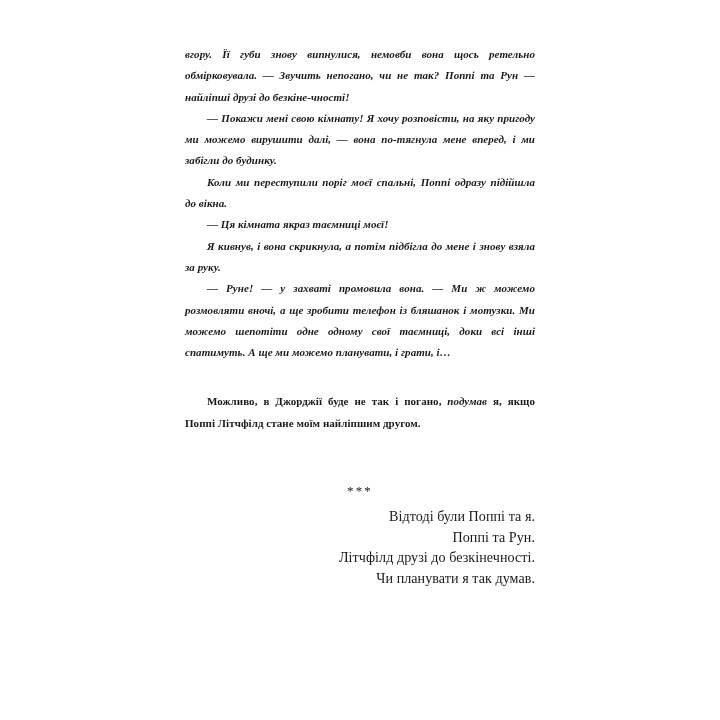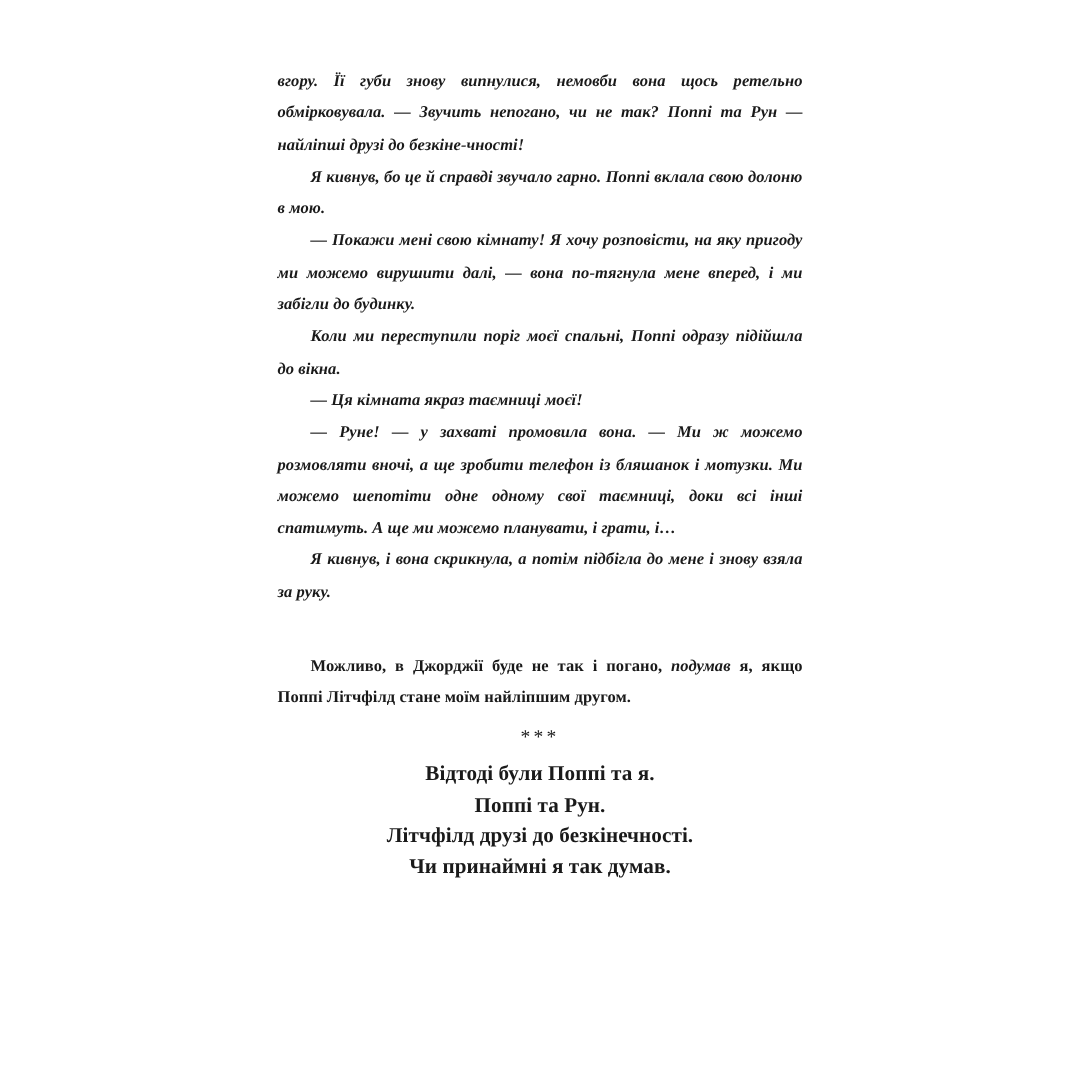--- a/index.html
+++ b/index.html
@@ -77,54 +77,52 @@
     left: 185px;
     top: 506px;
     width: 350px;
   }
 
   .coda-line {
     margin: 0;
     font-style: normal;
     font-size: 14.1px;
     line-height: 20.6px;
-    text-align: center;
+    text-align: right;
     letter-spacing: 0.05px;
     white-space: nowrap;
-    font-weight: bold;
   }
 </style>
 </head>
 <body>
 
 <div class="page" style="background: rgb(255, 255, 255); color: rgb(26, 26, 26);">
 
   <div class="text-block">
 
     <p class="para continuation">вгору. Її губи знову випнулися, немовби вона щось ретельно обмірковувала. — Звучить непогано, чи не так? Поппі та Рун — найліпші друзі до безкіне-чності!</p>
 
-    <p class="para">Я кивнув, бо це й справді звучало гарно. Поппі вклала свою долоню в мою.</p>
 
     <p class="para">— Покажи мені свою кімнату! Я хочу розповісти, на яку пригоду ми можемо вирушити далі, — вона по-тягнула мене вперед, і ми забігли до будинку.</p>
 
     <p class="para">Коли ми переступили поріг моєї спальні, Поппі одразу підійшла до вікна.</p>
 
     <p class="para">— Ця кімната якраз таємниці моєї!</p>
 
+    <p class="para">Я кивнув, і вона скрикнула, а потім підбігла до мене і знову взяла за руку.</p>
+
     <p class="para">— Руне! — у захваті промовила вона. — Ми ж можемо розмовляти вночі, а ще зробити телефон із бляшанок і мотузки. Ми можемо шепотіти одне одному свої таємниці, доки всі інші спатимуть. А ще ми можемо планувати, і грати, і…</p>
-
-    <p class="para">Я кивнув, і вона скрикнула, а потім підбігла до мене і знову взяла за руку.</p>
 
 
     <p class="para roman"><span>Можливо, в Джорджії буде не так і погано, </span><span class="ital">подумав</span><span> я, якщо Поппі Літчфілд стане моїм найліпшим другом.</span></p>
 
   </div>
 
   <div class="divider">***</div>
 
   <div class="coda">
     <p class="coda-line">Відтоді були Поппі та я.</p>
     <p class="coda-line">Поппі та Рун.</p>
     <p class="coda-line">Літчфілд друзі до безкінечності.</p>
-    <p class="coda-line">Чи принаймні я так думав.</p>
+    <p class="coda-line">Чи планувати я так думав.</p>
   </div>
 
 </div>
 
 </body></html>

